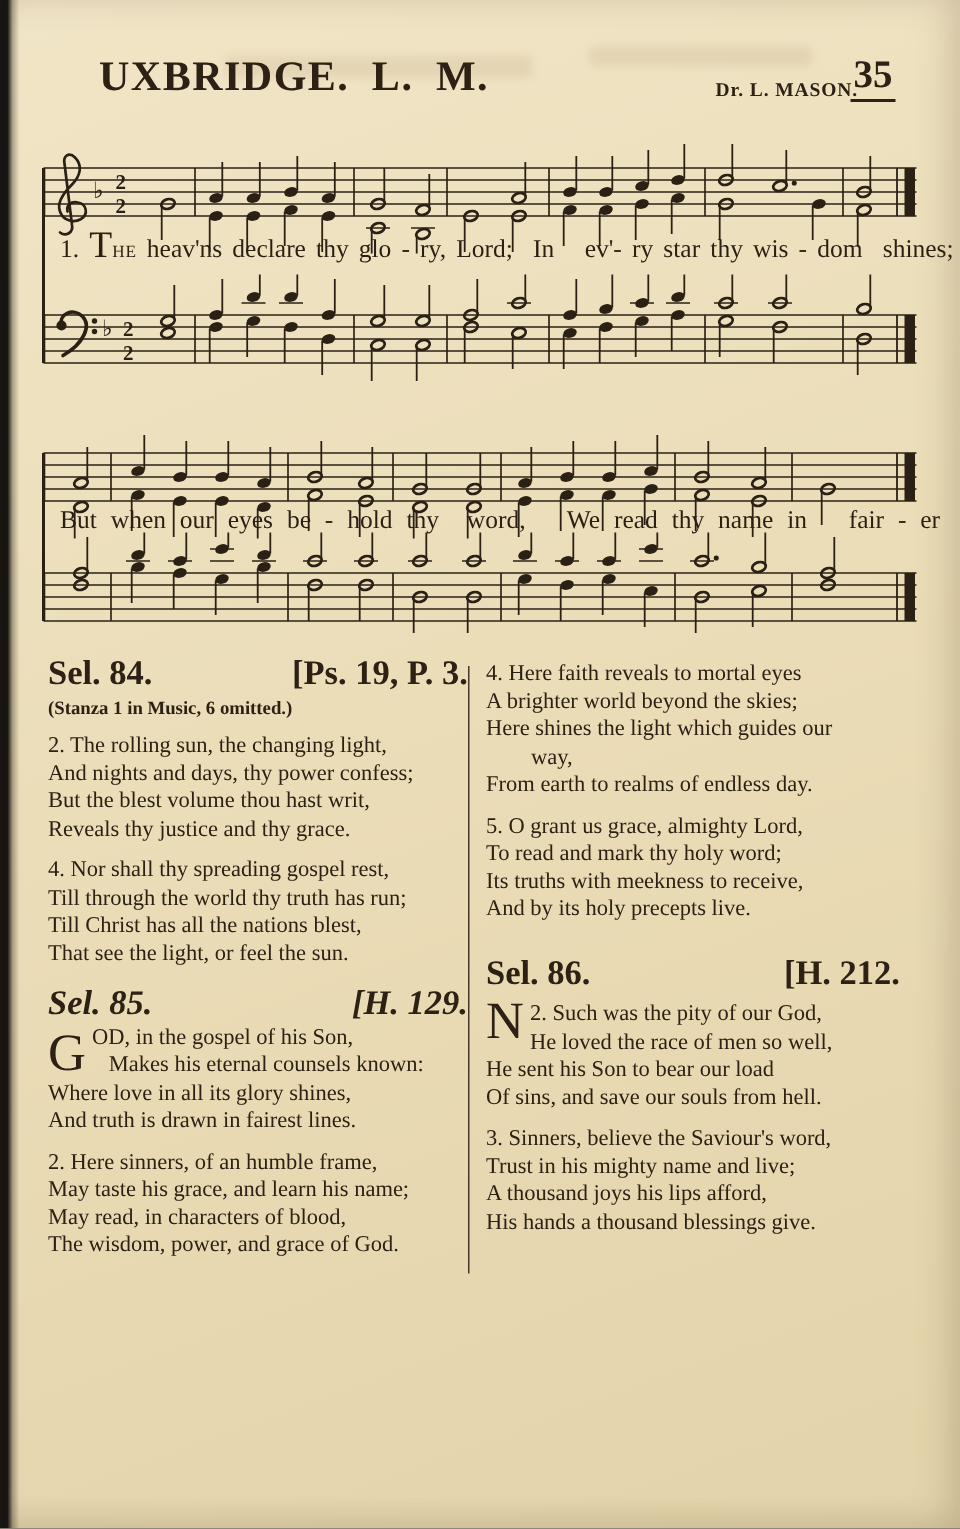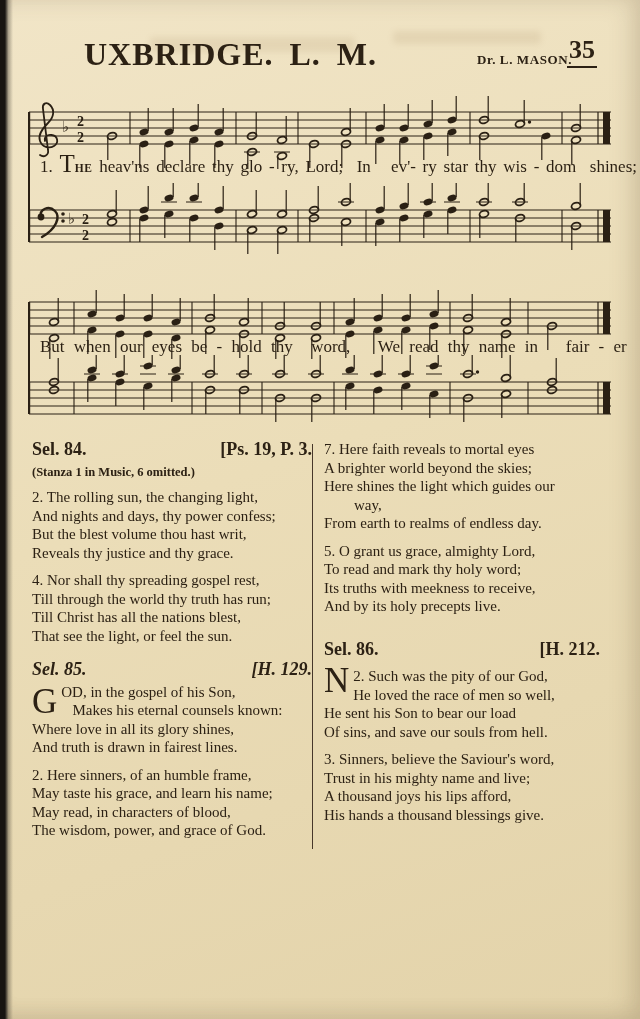--- a/index.html
+++ b/index.html
@@ -8,44 +8,44 @@
     background:linear-gradient(160deg,#f1e5c7 0%,#ebddb8 45%,#e3d3aa 100%);
     font-family:"Liberation Serif","DejaVu Serif",serif;color:#2c2114;
     box-shadow:inset -10px 0 22px rgba(90,70,40,.15), inset 0 -8px 16px rgba(90,70,40,.08);
   }
   .gutter{position:absolute;left:0;top:0;width:13px;height:100%;
     background:linear-gradient(90deg,#171411 0%,#171411 38%,rgba(23,20,17,.3) 65%,rgba(23,20,17,0) 100%);}
   .bleed{position:absolute;background:#8a6a40;opacity:.11;filter:blur(3px);border-radius:3px;}
   .b1{left:150px;top:37px;width:205px;height:15px;}
   .b2{left:393px;top:31px;width:148px;height:13px;}
 
-  .title{position:absolute;left:84px;top:36px;font-size:32px;font-weight:bold;letter-spacing:1px;word-spacing:7px;}
+  .title{position:absolute;left:66px;top:36px;font-size:28px;font-weight:bold;letter-spacing:1px;word-spacing:7px;}
   .composer{position:absolute;left:437px;top:52px;font-size:13px;font-weight:bold;letter-spacing:.6px;margin-left:40px;}
   .pageno{position:absolute;left:567px;top:35px;font-size:26px;font-weight:bold;border-bottom:2px solid #2c2114;padding:0 2px 1px;}
 
   .staff-wrap{position:absolute;left:28px;width:584px;height:84px;}
   #m0{top:88px}#m1{top:180px}#m2{top:278px}#m3{top:352px}
   .staff-wrap svg{display:block;width:584px;height:84px;}
   .sysline{position:absolute;left:28px;width:2px;background:#2a2014;}
   .sl1{top:112px;height:130px;}
   .sl2{top:302px;height:112px;}
 
   .lyric{position:absolute;left:40px;width:572px;font-size:17px;white-space:pre;color:#2a1f12;}
   .lyric1{top:155px;word-spacing:2.5px;}
   .lyric2{top:337px;word-spacing:5px;}
   .lyric-initial{font-size:25px;line-height:18px;}
-  .lyric-sc{font-size:11.5px;letter-spacing:.5px;font-weight:bold;}
+  .lyric-sc{font-size:11.5px;letter-spacing:.5px;}
 
   .columns{position:absolute;left:32px;top:440px;width:578px;display:flex;align-items:stretch;}
   .col{font-size:15px;line-height:18.5px;}
   .col-left{width:280px;}
   .divider{width:1px;background:#47372a;margin-top:4px;}
   .col-right{width:287px;padding-left:11px;box-sizing:border-box;}
 
-  .sel-head{display:flex;justify-content:space-between;font-size:18px;font-weight:bold;margin:0 0 4px;}
+  .sel-head{display:flex;justify-content:space-between;font-size:23px;font-weight:bold;margin:0 0 4px;}
   .mt15{margin-top:15px;font-style:italic;}
   .mt24{margin-top:24px;}
   .stanza-note{text-align:left;font-size:12.5px;font-weight:bold;margin-bottom:7px;}
   .verse{white-space:pre-wrap;margin-bottom:9px;}
   .dropcap{float:left;font-size:35px;line-height:33px;padding:2px 4px 0 0;}
 </style>
 </head>
 <body>
 
 <div class="page">
@@ -446,21 +446,21 @@
 And truth is drawn in fairest lines.</span></div>
       <div class="verse">2. Here sinners, of an humble frame,
 May taste his grace, and learn his name;
 May read, in characters of blood,
 The wisdom, power, and grace of God.</div>
     </div>
 
     <div class="divider"></div>
 
     <div class="col col-right">
-      <div class="verse">7. Here faith reveals to mortal eyes
+      <div class="verse">4. Here faith reveals to mortal eyes
 A brighter world beyond the skies;
 Here shines the light which guides our
         way,
 From earth to realms of endless day.</div>
       <div class="verse">5. O grant us grace, almighty Lord,
 To read and mark thy holy word;
 Its truths with meekness to receive,
 And by its holy precepts live.</div>
 
       <div class="sel-head mt24">

